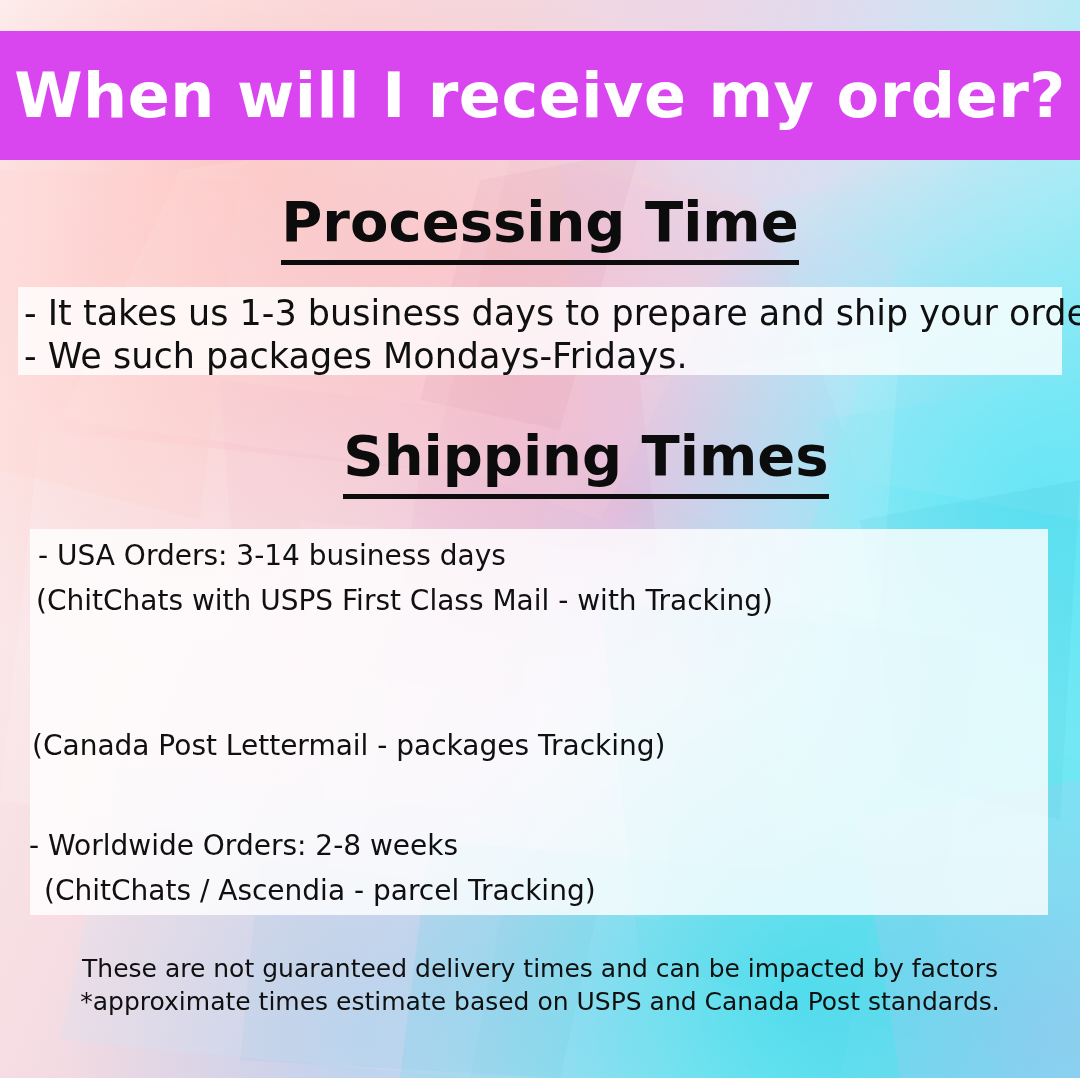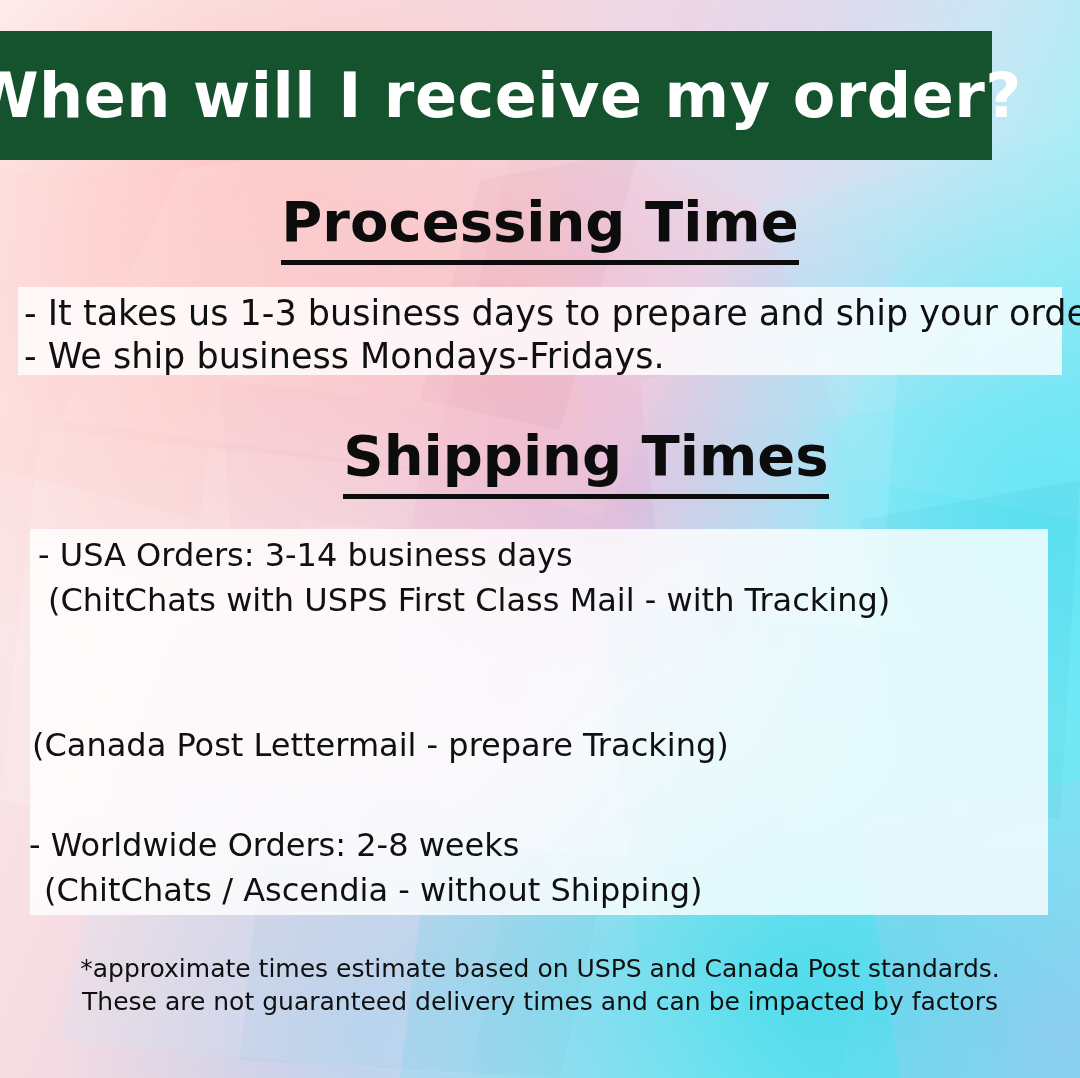--- a/index.html
+++ b/index.html
@@ -59,23 +59,23 @@
     position: absolute;
     mix-blend-mode: screen;
   }
   .shard.dark { mix-blend-mode: multiply; opacity: 0.13; }
 
   
   .banner {
     position: absolute;
     left: 0;
     top: 31px;
-    width: 992px;
+    width: 1080px;
     height: 129px;
-    background: #14532d;
+    background: #d946ef;
     display: flex;
     align-items: center;
     justify-content: center;
   }
   .banner-title {
     color: #ffffff;
     font-size: 62px;
     font-weight: bold;
     letter-spacing: 0.5px;
     line-height: 1;
@@ -124,26 +124,26 @@
     color: #101010;
     font-size: 35px;
     line-height: 45px;
     white-space: nowrap;
     font-family: "DejaVu Sans", "Liberation Sans", sans-serif;
   }
 
   #proc-line-0 { left: 24px; top: 291px; }
   #proc-line-1 { left: 24px; top: 334px; }
 
-  .ship-line { font-size: 32px; }
+  .ship-line { font-size: 28px; }
   .ship-line.head { }
   .ship-line.sub  { }
 
   #ship-0-head { left: 38px; top: 533px; }
-  #ship-0-sub  { left: 48px; top: 578px; }
+  #ship-0-sub  { left: 36px; top: 578px; }
   #ship-1-head { left: 38px; top: 678px; }
   #ship-1-sub  { left: 32px; top: 723px; }
   #ship-2-head { left: 29px; top: 823px; }
   #ship-2-sub  { left: 44px; top: 868px; }
 
   
   .footnote {
     position: absolute;
     left: 0;
     top: 952px;
@@ -193,34 +193,34 @@
     <div class="banner-title">When will I receive my order?</div>
   </div>
 
   <div class="section-heading" id="heading-processing">
     <span>Processing Time</span>
   </div>
 
   <div class="panel" id="panel-processing"></div>
 
   <div class="body-text" id="proc-line-0">- It takes us 1-3 business days to prepare and ship your order.</div>
-  <div class="body-text" id="proc-line-1">- We ship business Mondays-Fridays.</div>
+  <div class="body-text" id="proc-line-1">- We such packages Mondays-Fridays.</div>
 
   <div class="section-heading" id="heading-shipping">
     <span>Shipping Times</span>
   </div>
 
   <div class="panel" id="panel-shipping"></div>
 
   <div class="body-text ship-line head" id="ship-0-head">- USA Orders:  3-14 business days</div>
   <div class="body-text ship-line sub" id="ship-0-sub">(ChitChats with USPS First Class Mail - with Tracking)</div>
 
-  <div class="body-text ship-line sub" id="ship-1-sub">(Canada Post Lettermail - prepare Tracking)</div>
+  <div class="body-text ship-line sub" id="ship-1-sub">(Canada Post Lettermail - packages Tracking)</div>
 
   <div class="body-text ship-line head" id="ship-2-head">- Worldwide Orders: 2-8 weeks</div>
-  <div class="body-text ship-line sub" id="ship-2-sub">(ChitChats / Ascendia - without Shipping)</div>
+  <div class="body-text ship-line sub" id="ship-2-sub">(ChitChats / Ascendia - parcel Tracking)</div>
 
   <div class="footnote">
+    <div>These are not guaranteed delivery times and can be impacted by factors</div>
     <div>*approximate times estimate based on USPS and Canada Post standards.</div>
-    <div>These are not guaranteed delivery times and can be impacted by factors</div>
   </div>
 
 </div>
 
 </body></html>

